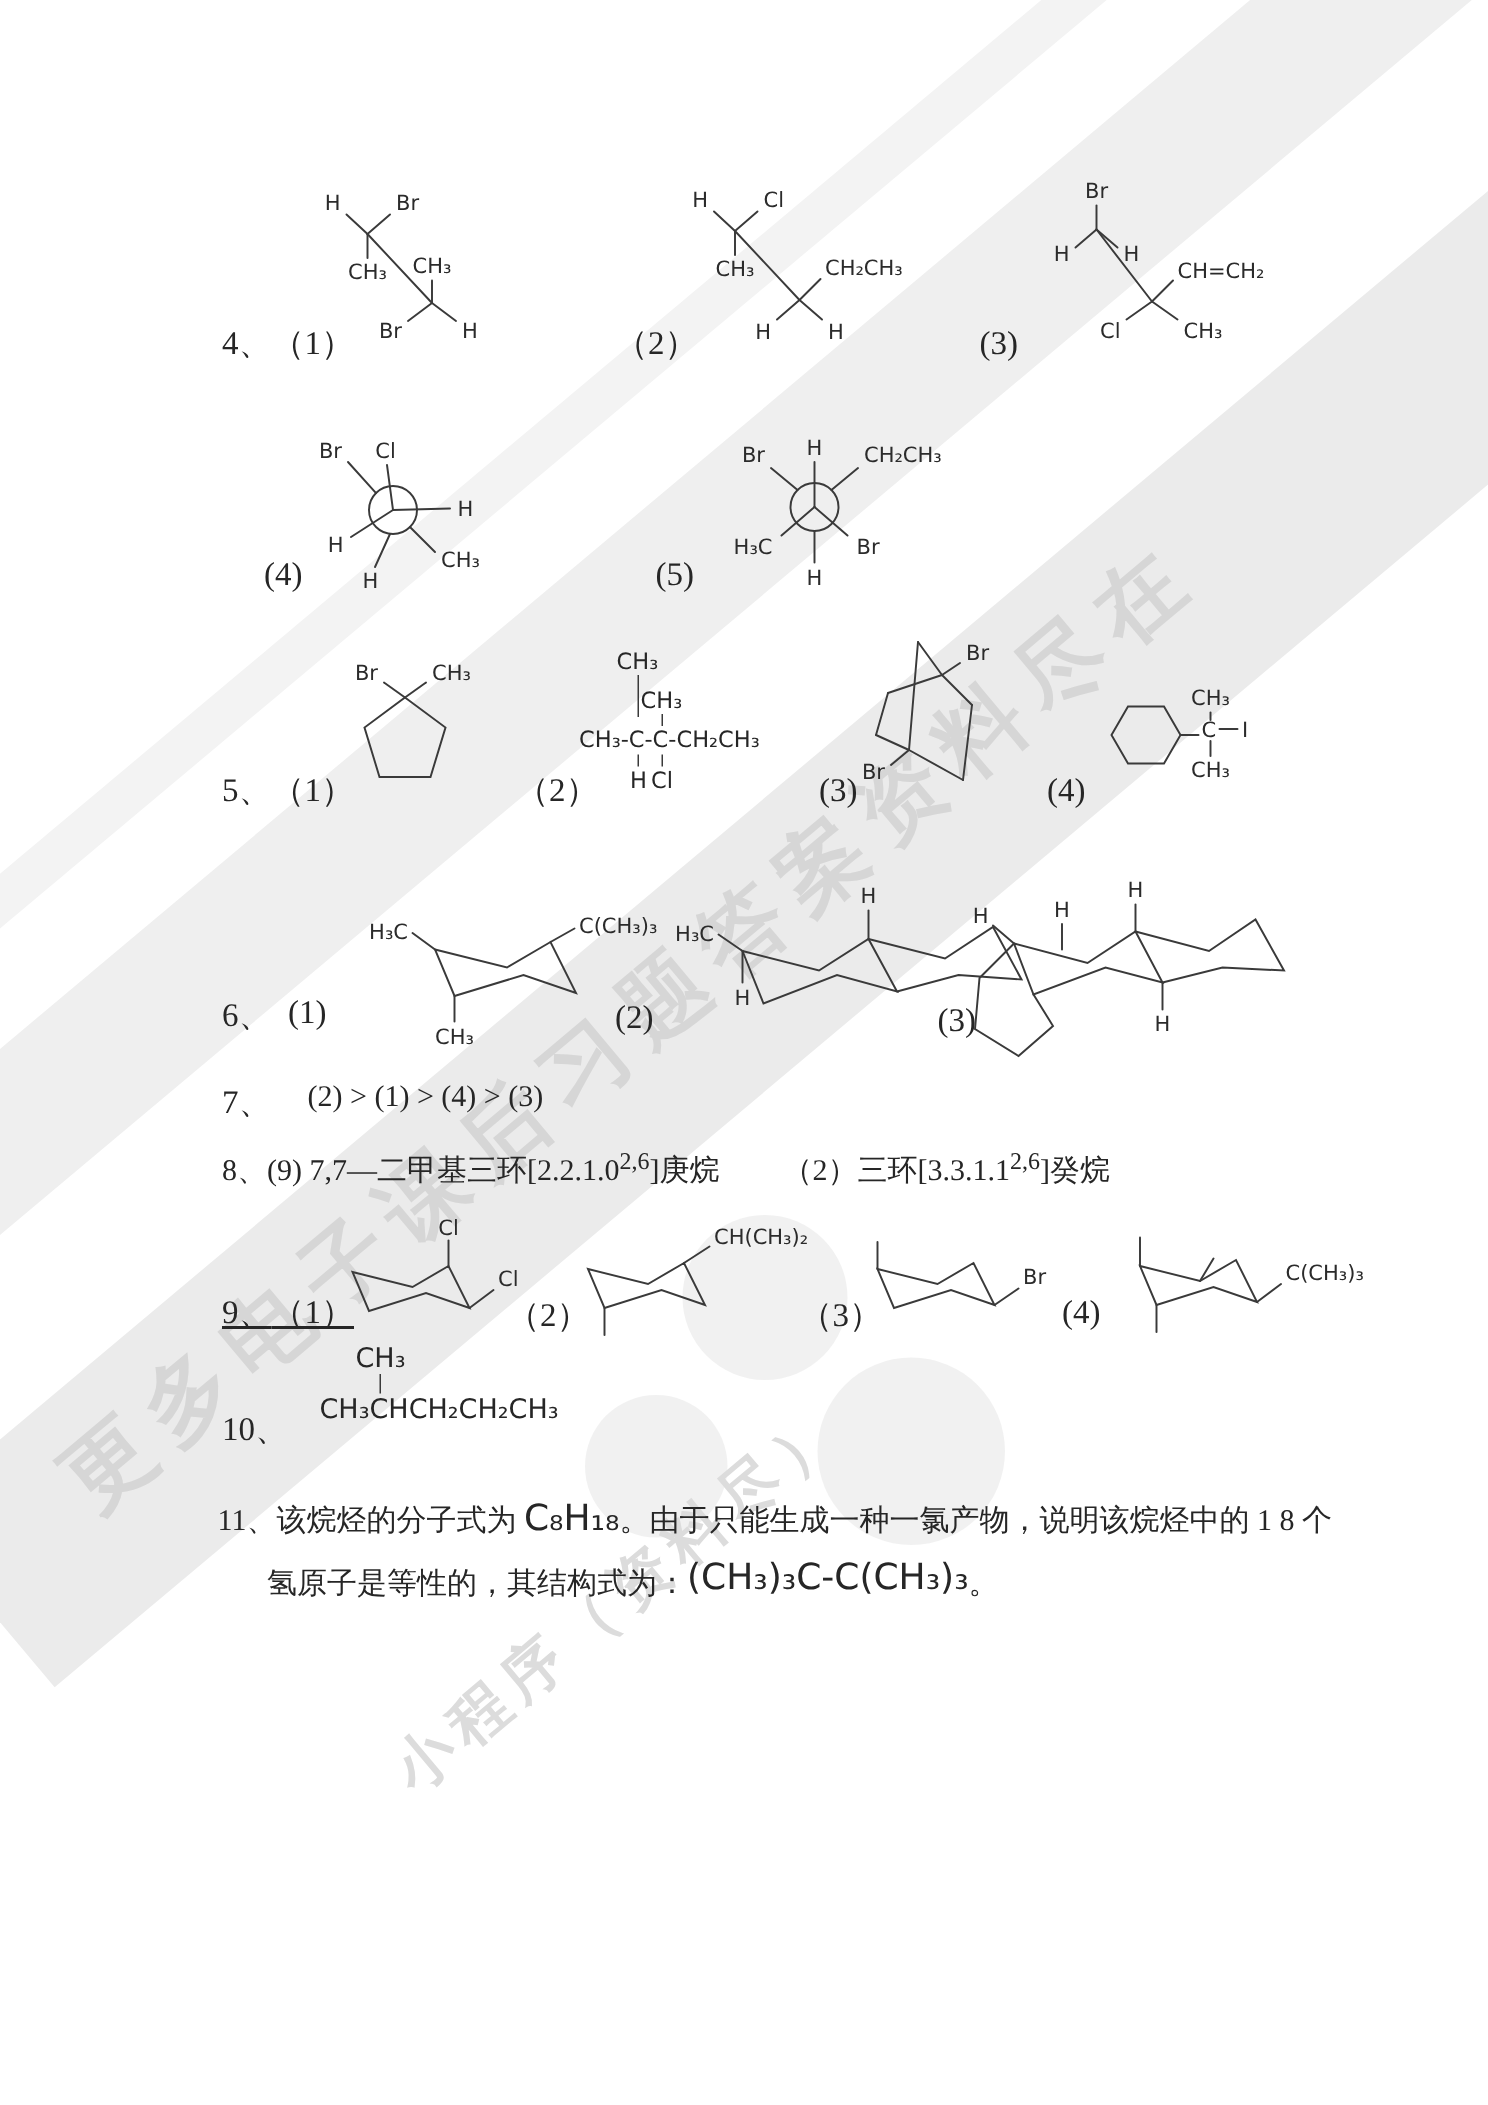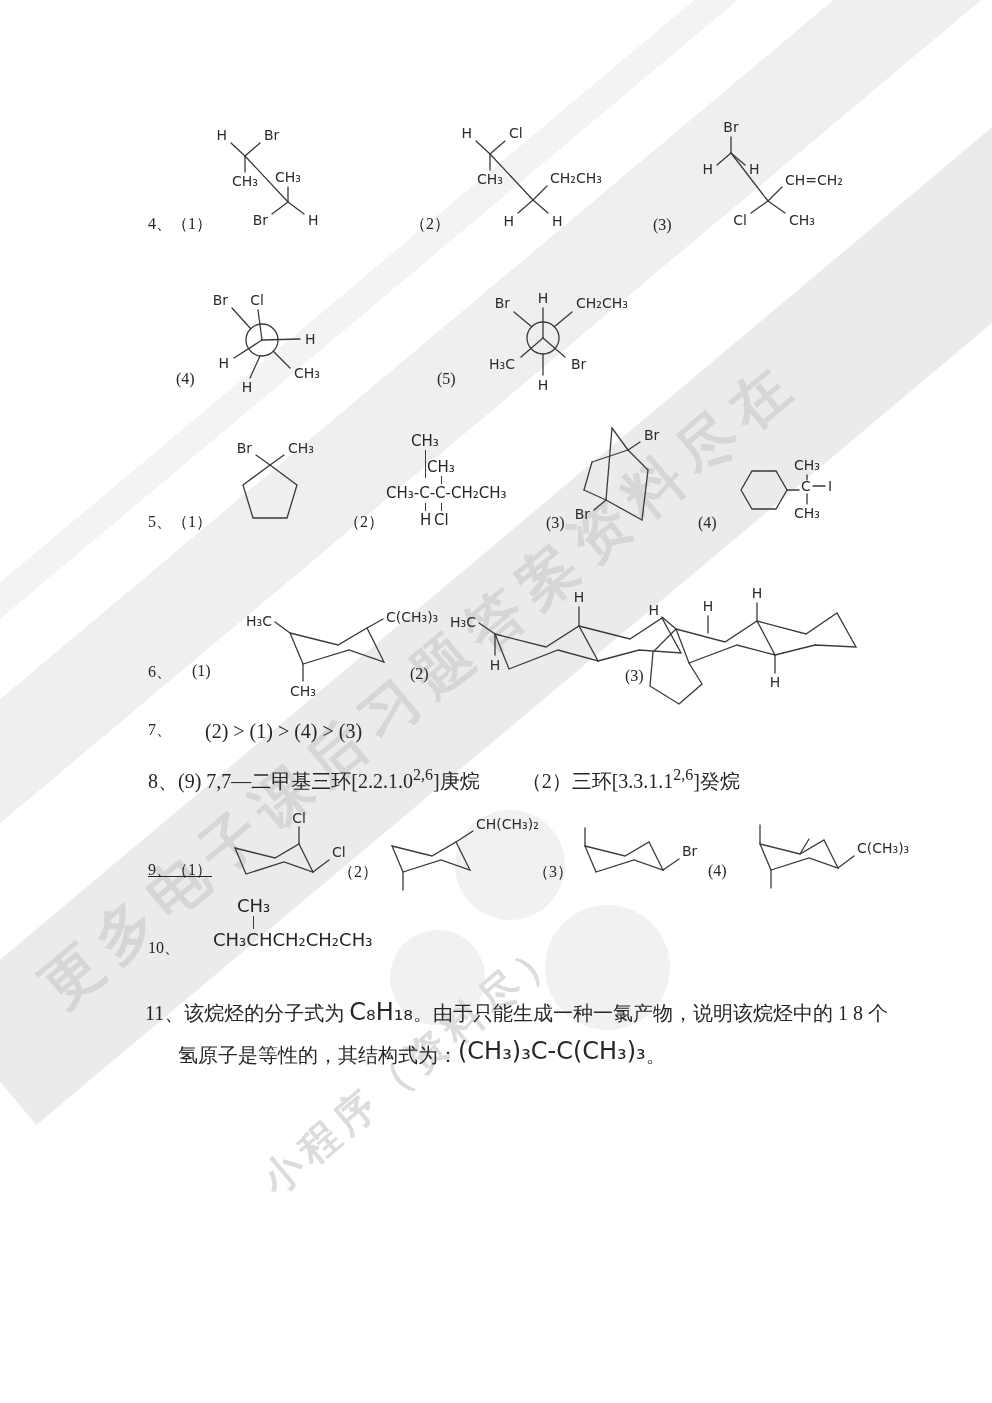--- a/index.html
+++ b/index.html
@@ -8,21 +8,21 @@
   .layer{position:absolute;left:0;top:0;width:100%;height:100%;}
   #content{z-index:2;}
   
   #wm{z-index:1;}
   .band{position:absolute;transform-origin:0 0;transform:rotate(-40deg);}
   .wmtext{position:absolute;transform-origin:0 0;transform:rotate(-40deg);
           color:#d6d6d6;font-weight:bold;white-space:nowrap;
           font-family:"Liberation Sans","DejaVu Sans",sans-serif;}
   .stamp{position:absolute;border-radius:50%;background:rgba(190,190,190,0.22);}
   
-  .num{position:absolute;font-size:16px;white-space:nowrap;}
+  .num{position:absolute;font-size:22px;white-space:nowrap;}
   .bodyline{position:absolute;font-size:20px;white-space:nowrap;}
   .chem{font-family:"DejaVu Sans","Liberation Sans",sans-serif;}
   sup.cite{font-size:16px;font-family:Liberation Serif, serif;}
   
   svg.struct{position:absolute;overflow:visible;}
   svg.struct line, svg.struct path, svg.struct circle, svg.struct polygon{
       stroke:#3a3a3a;stroke-width:1.3;fill:none;stroke-linecap:round;}
   svg.struct text{font-family:"DejaVu Sans","Liberation Sans",sans-serif;
       font-size:14px;fill:#2b2b2b;stroke:none;}
   .fdiv{position:absolute;}

